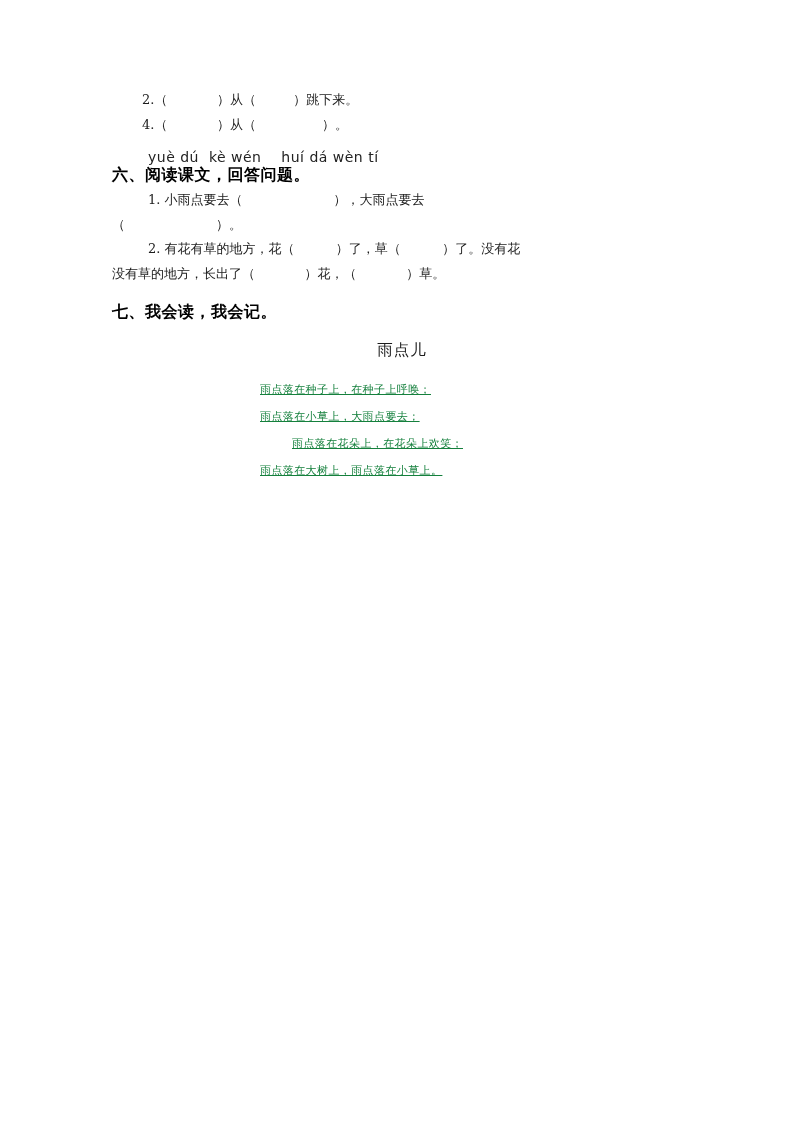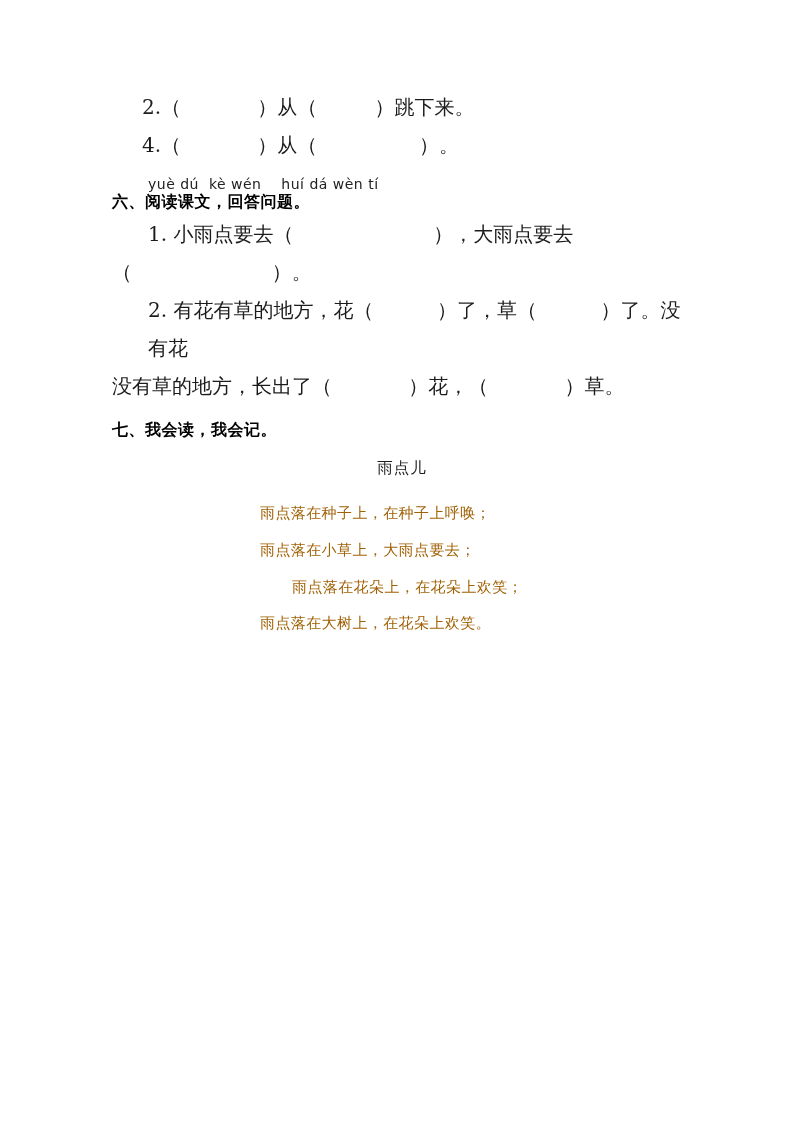--- a/index.html
+++ b/index.html
@@ -24,21 +24,21 @@
   }
   .content {
     position: absolute;
     left: 112px;
     top: 88px;
     width: 580px;
   }
 
   
   .line {
-    font-size: 20px;
+    font-size: 13px;
     line-height: 1.9;
     color: #1c1c1c;
     white-space: pre-wrap;
     font-family: "DejaVu Serif", "Liberation Serif", serif;
   }
   .indent-1 { padding-left: 30px; }
   .indent-2 { padding-left: 36px; }
   .indent-0 { padding-left: 0px; }
 
   
@@ -72,25 +72,26 @@
   }
   .poem-title {
     text-align: center;
     font-size: 15.5px;
     font-family: Liberation Mono, monospace;
     color: #1c1c1c;
     margin-bottom: 16px;
     letter-spacing: 1px;
   }
   .poem-line {
-    font-size: 15px;
+    font-size: 11px;
     font-family: "DejaVu Serif", "Liberation Serif", serif;
-    color: #a16207;
+    color: #15803d;
     line-height: 2.45;
     letter-spacing: 0.4px;
+    text-decoration: underline;
   }
   .pl-1 { padding-left: 148px; }
   .pl-2 { padding-left: 148px; }
   .pl-3 { padding-left: 180px; }
   .pl-4 { padding-left: 148px; }
 </style>
 </head>
 <body>
 
 <div class="page">
@@ -111,17 +112,17 @@
 
     <div class="section">
       <div class="section-title">七、我会读，我会记。</div>
     </div>
 
     <div class="poem">
       <div class="poem-title">雨点儿</div>
       <div class="poem-line pl-1">雨点落在种子上，在种子上呼唤；</div>
       <div class="poem-line pl-2">雨点落在小草上，大雨点要去；</div>
       <div class="poem-line pl-3">雨点落在花朵上，在花朵上欢笑；</div>
-      <div class="poem-line pl-4">雨点落在大树上，在花朵上欢笑。</div>
+      <div class="poem-line pl-4">雨点落在大树上，雨点落在小草上。</div>
     </div>
 
   </div>
 </div>
 
 </body></html>

